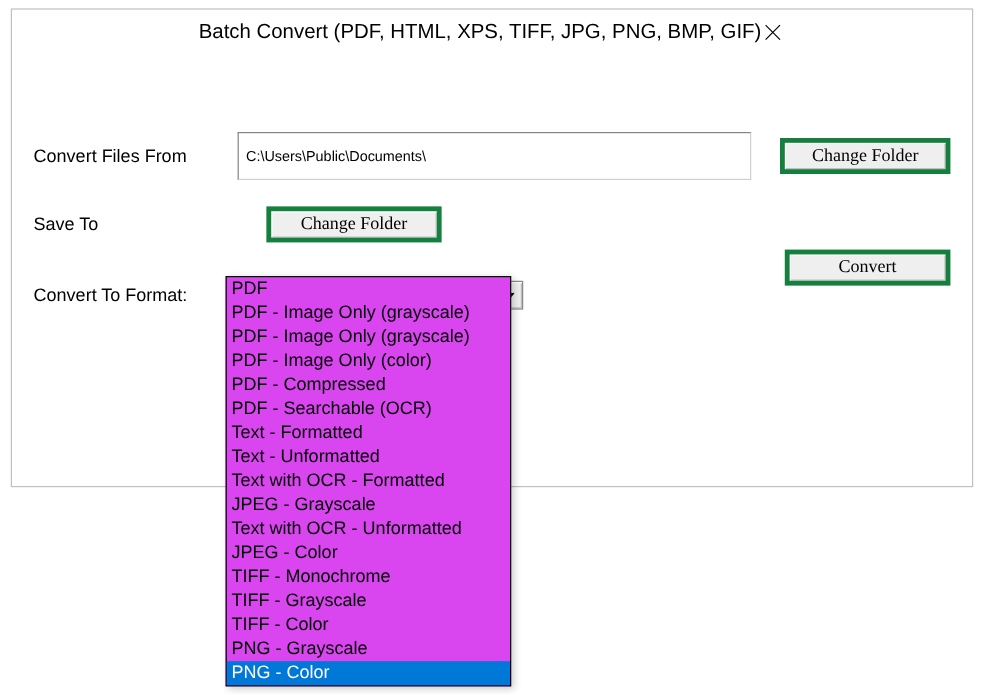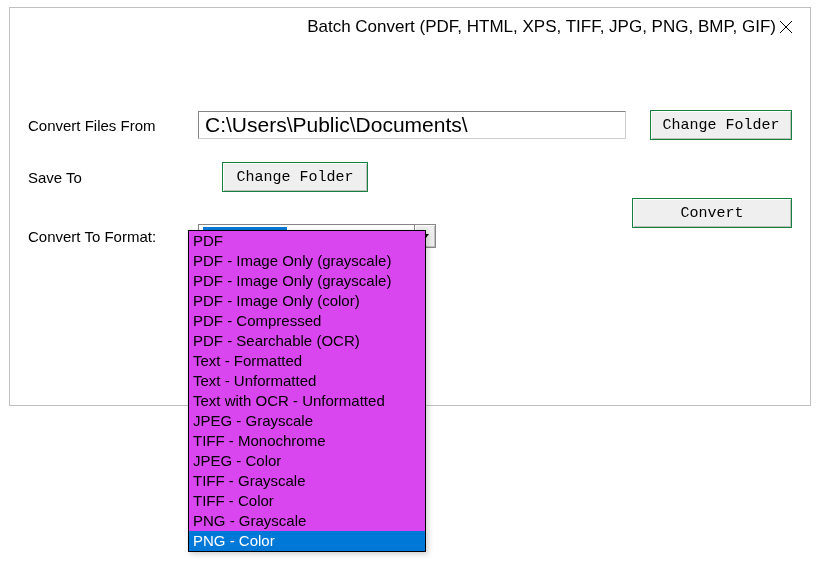--- a/index.html
+++ b/index.html
@@ -22,21 +22,21 @@
       top: 7px;
       width: 802px;
       height: 399px;
       border: 1px solid #c0c0c0;
       background: #fff;
     }
     .titlebar {
       height: 38px;
       display: flex;
       align-items: center;
-      justify-content: flex-end;
+      justify-content: center;
       padding: 0 14px;
     }
     .title-text {
       font-size: 17px;
       color: #000;
     }
     .close-btn {
       width: 20px;
       height: 20px;
       display: flex;
@@ -57,40 +57,40 @@
       align-items: center;
       margin-bottom: 22px;
       position: relative;
     }
     .row-label {
       width: 170px;
       font-size: 15px;
       flex-shrink: 0;
     }
     .text-input {
-      height: 28px;
+      height: 40px;
       border-top: 1px solid #858585;
       border-left: 1px solid #858585;
       border-right: 1px solid #d0d0d0;
       border-bottom: 1px solid #d0d0d0;
       background: #fff;
       padding: 0 6px;
       font-family: inherit;
-      font-size: 21px;
+      font-size: 12px;
       color: #000;
       outline: none;
     }
     .path-input {
       width: 440px;
     }
     .btn {
       height: 30px;
-      border: 1px solid #15803d;
+      border: 4px solid #15803d;
       background: #efefef;
-      font-family: Liberation Mono, monospace;
+      font-family: Liberation Serif, serif;
       font-size: 15px;
       color: #000;
       cursor: pointer;
       box-shadow: inset 1px 1px 0 #fff, inset -1px -1px 0 #c0c0c0;
       padding: 0;
       text-align: center;
     }
     .change-folder-btn {
       width: 146px;
       margin-left: 24px;
@@ -164,21 +164,21 @@
       color: #fff;
     }
     .bottom-buttons {
       position: absolute;
       right: 18px;
       bottom: 20px;
       display: flex;
       gap: 24px;
     }
     .action-btn {
-      width: 160px;
+      width: 138px;
     }
   </style>
 </head>
 <body>
 
 <div class="dialog">
   <div class="titlebar">
     <span class="title-text">Batch Convert (PDF, HTML, XPS, TIFF, JPG, PNG, BMP, GIF)</span>
     <div class="close-btn">
       <svg viewBox="0 0 14 14">
@@ -224,21 +224,22 @@
 
 <div class="dropdown-list" id="dropdown-list">
     <div class="dropdown-item">PDF</div>
     <div class="dropdown-item">PDF - Image Only (grayscale)</div>
     <div class="dropdown-item">PDF - Image Only (grayscale)</div>
     <div class="dropdown-item">PDF - Image Only (color)</div>
     <div class="dropdown-item">PDF - Compressed</div>
     <div class="dropdown-item">PDF - Searchable (OCR)</div>
     <div class="dropdown-item">Text - Formatted</div>
     <div class="dropdown-item">Text - Unformatted</div>
+    <div class="dropdown-item">Text with OCR - Formatted</div>
+    <div class="dropdown-item">JPEG - Grayscale</div>
     <div class="dropdown-item">Text with OCR - Unformatted</div>
-    <div class="dropdown-item">JPEG - Grayscale</div>
+    <div class="dropdown-item">JPEG - Color</div>
     <div class="dropdown-item">TIFF - Monochrome</div>
-    <div class="dropdown-item">JPEG - Color</div>
     <div class="dropdown-item">TIFF - Grayscale</div>
     <div class="dropdown-item">TIFF - Color</div>
     <div class="dropdown-item">PNG - Grayscale</div>
     <div class="dropdown-item selected">PNG - Color</div>
   </div>
 
 </body></html>

